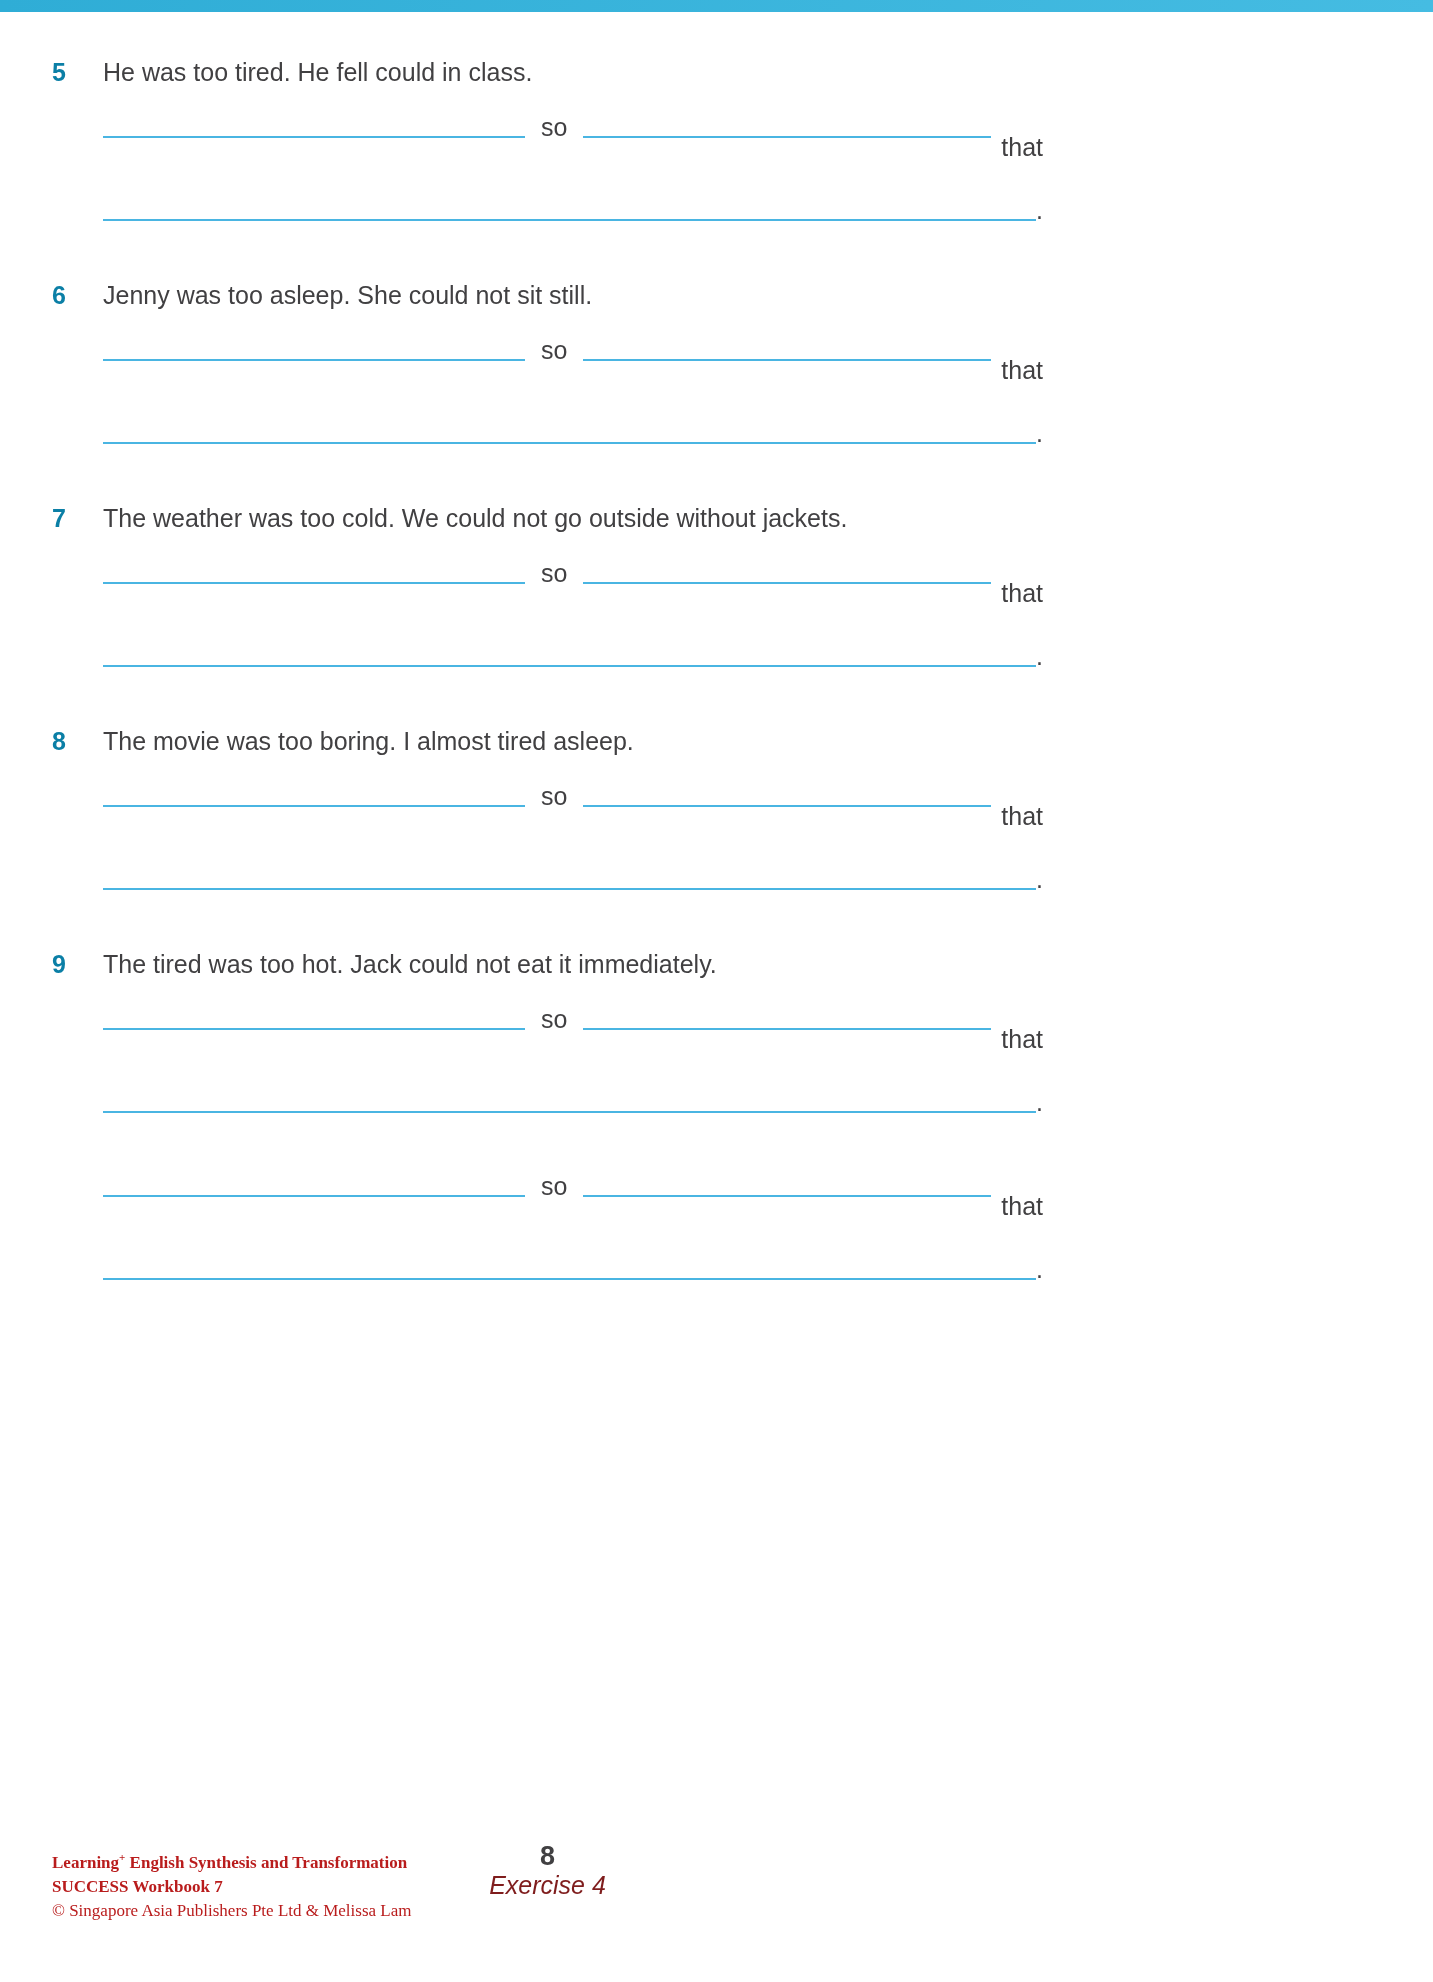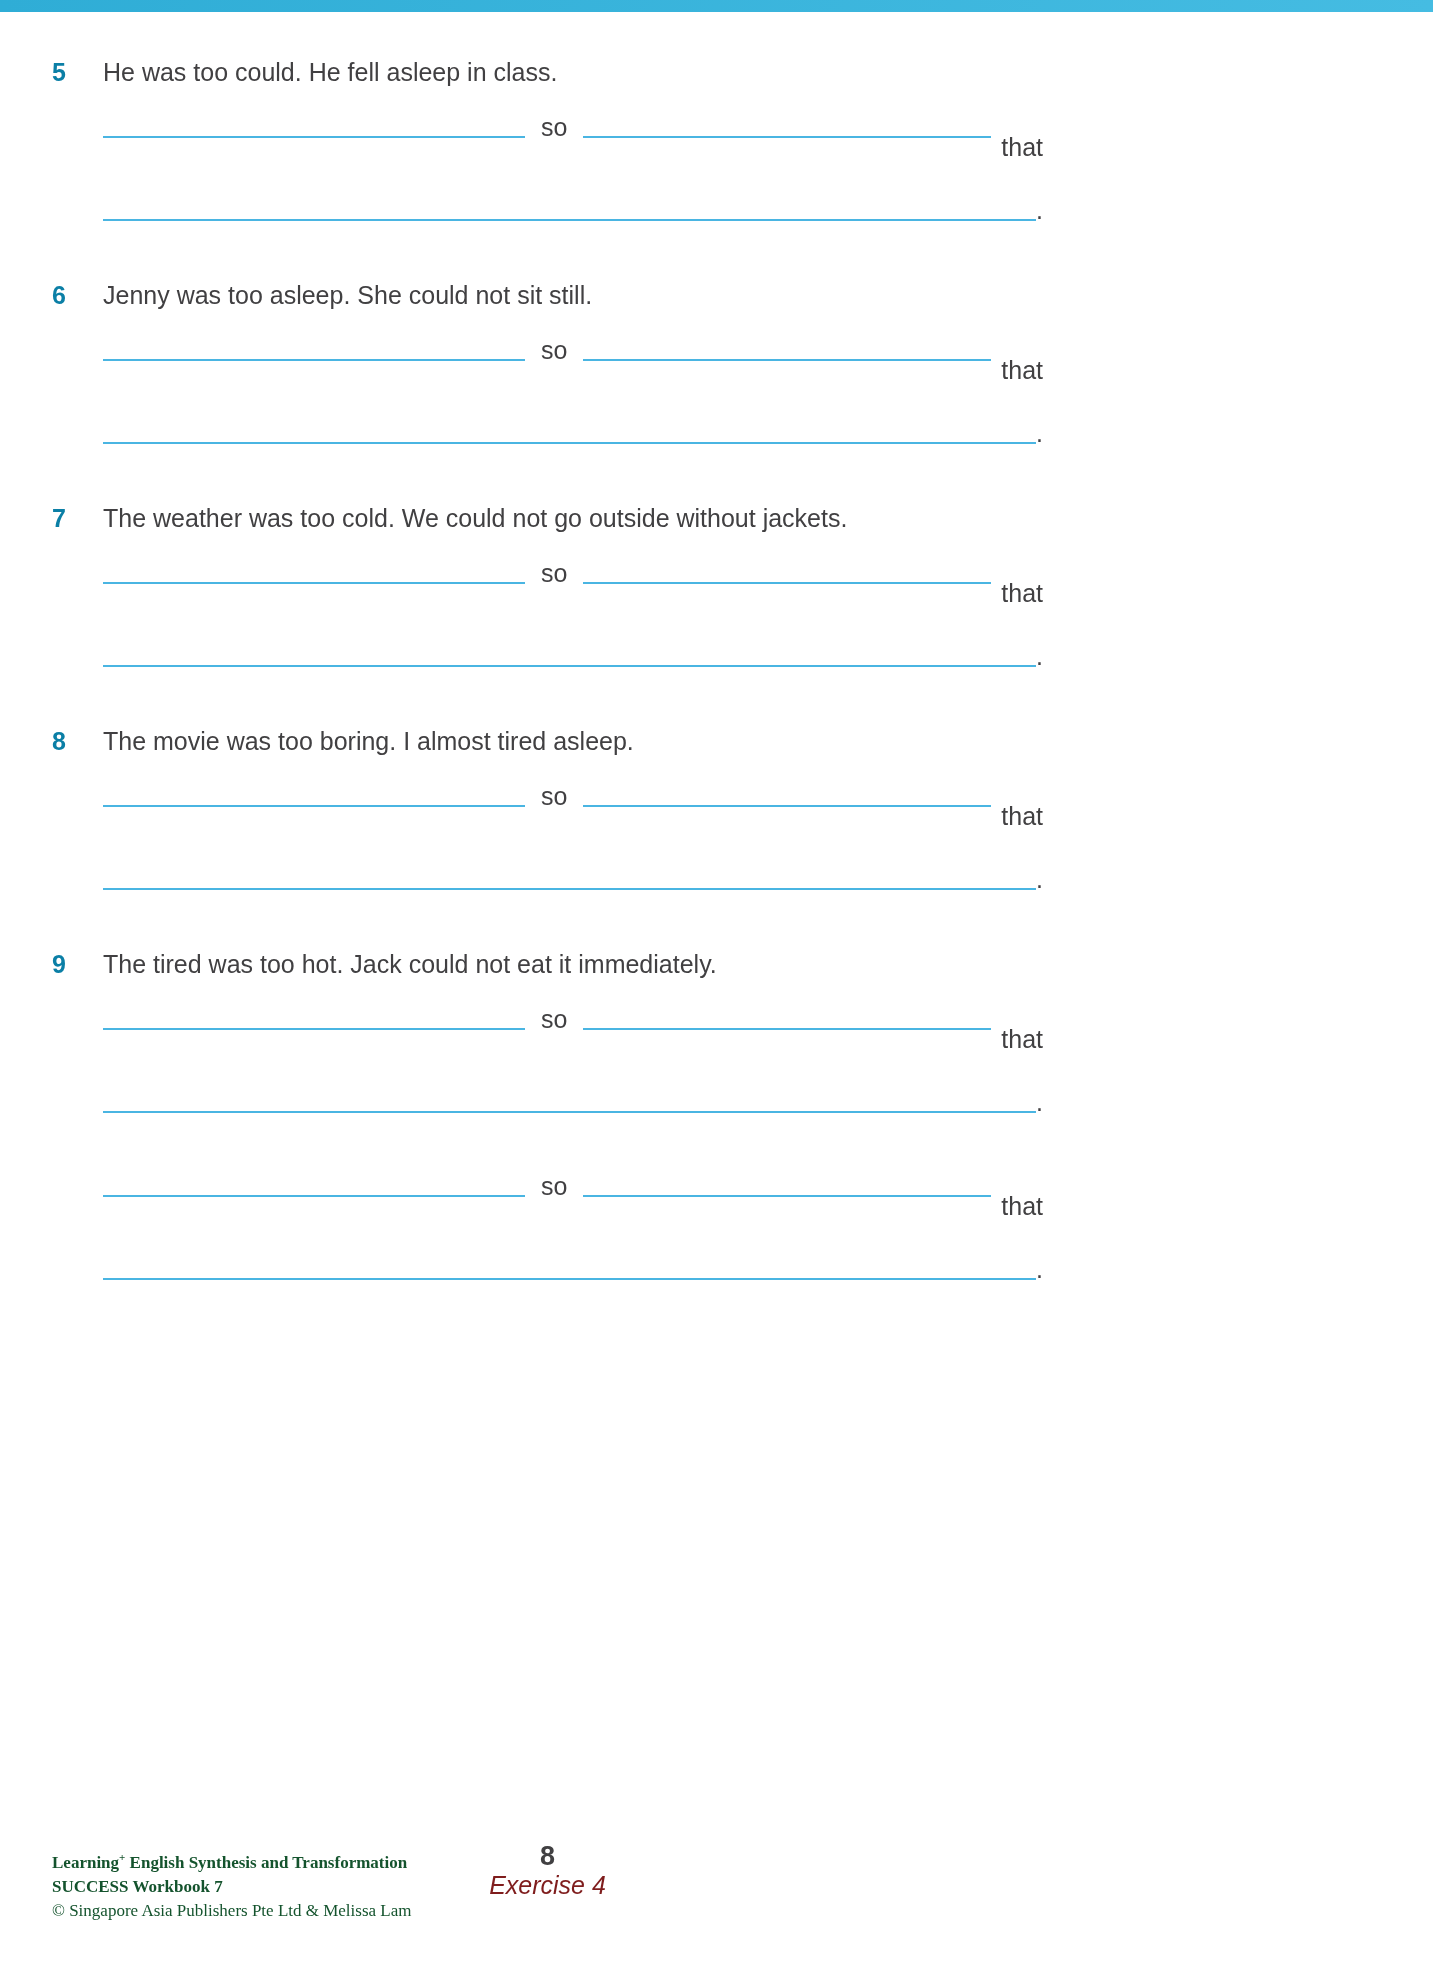--- a/index.html
+++ b/index.html
@@ -50,21 +50,21 @@
   }
   .conn-so { margin:0 16px; }
   .conn-that { margin-left:10px; }
   .period {
     font-size:25px; line-height:30px; color:#414042;
   }
   .footer-left {
     position:absolute; left:52px; top:1845px;
     font-family:"Liberation Serif", serif;
     font-size:17px; line-height:24px;
-    color:#14532d;
+    color:#b91c1c;
   }
   .footer-left .bold-line { font-weight:bold; }
   .footer-left sup { font-size:11px; }
   .footer-center {
     position:absolute; left:52px; top:1840px;
     width:991px; text-align:center;
   }
   .page-num {
     font-size:27px; line-height:32px; color:#414042; font-weight:bold;
   }
@@ -77,21 +77,21 @@
 </head>
 <body>
 
 <div class="top-bar"></div>
 
 <div class="content">
 
   <div class="question">
     <div class="q-head">
       <span class="q-num">5</span>
-      <span class="q-text">He was too could. He fell asleep in class.</span>
+      <span class="q-text">He was too tired. He fell could in class.</span>
     </div>
     <div class="q-lines">
       <div class="answer-line line1">
         <span class="blank blank-a"></span>
         <span class="conn conn-so">so</span>
         <span class="blank blank-b"></span>
         <span class="conn conn-that">that</span>
       </div>
       <div class="answer-line line2">
         <span class="blank blank-full"></span>

